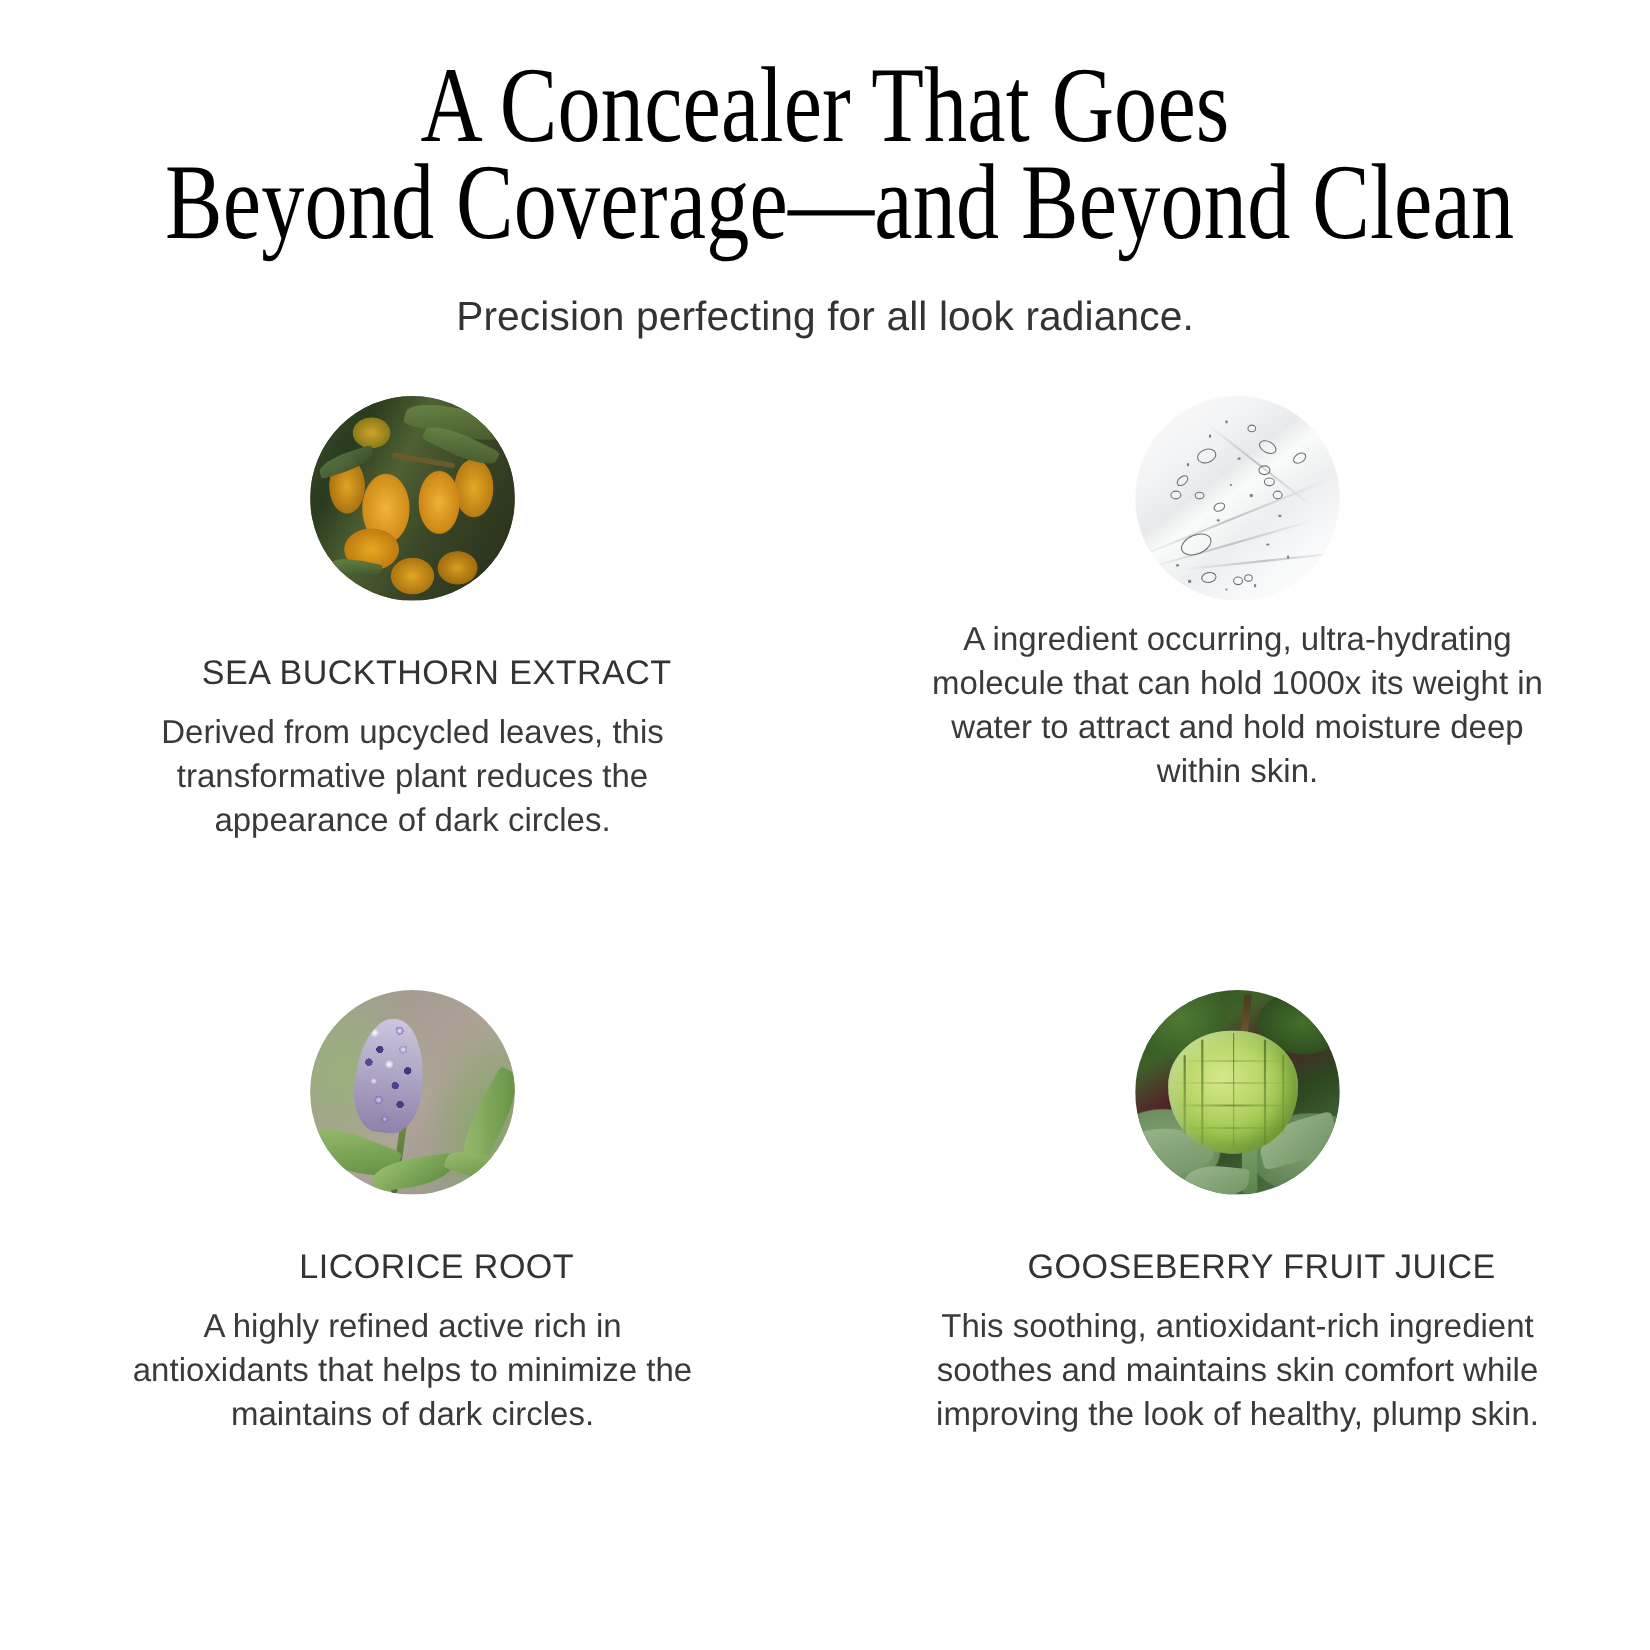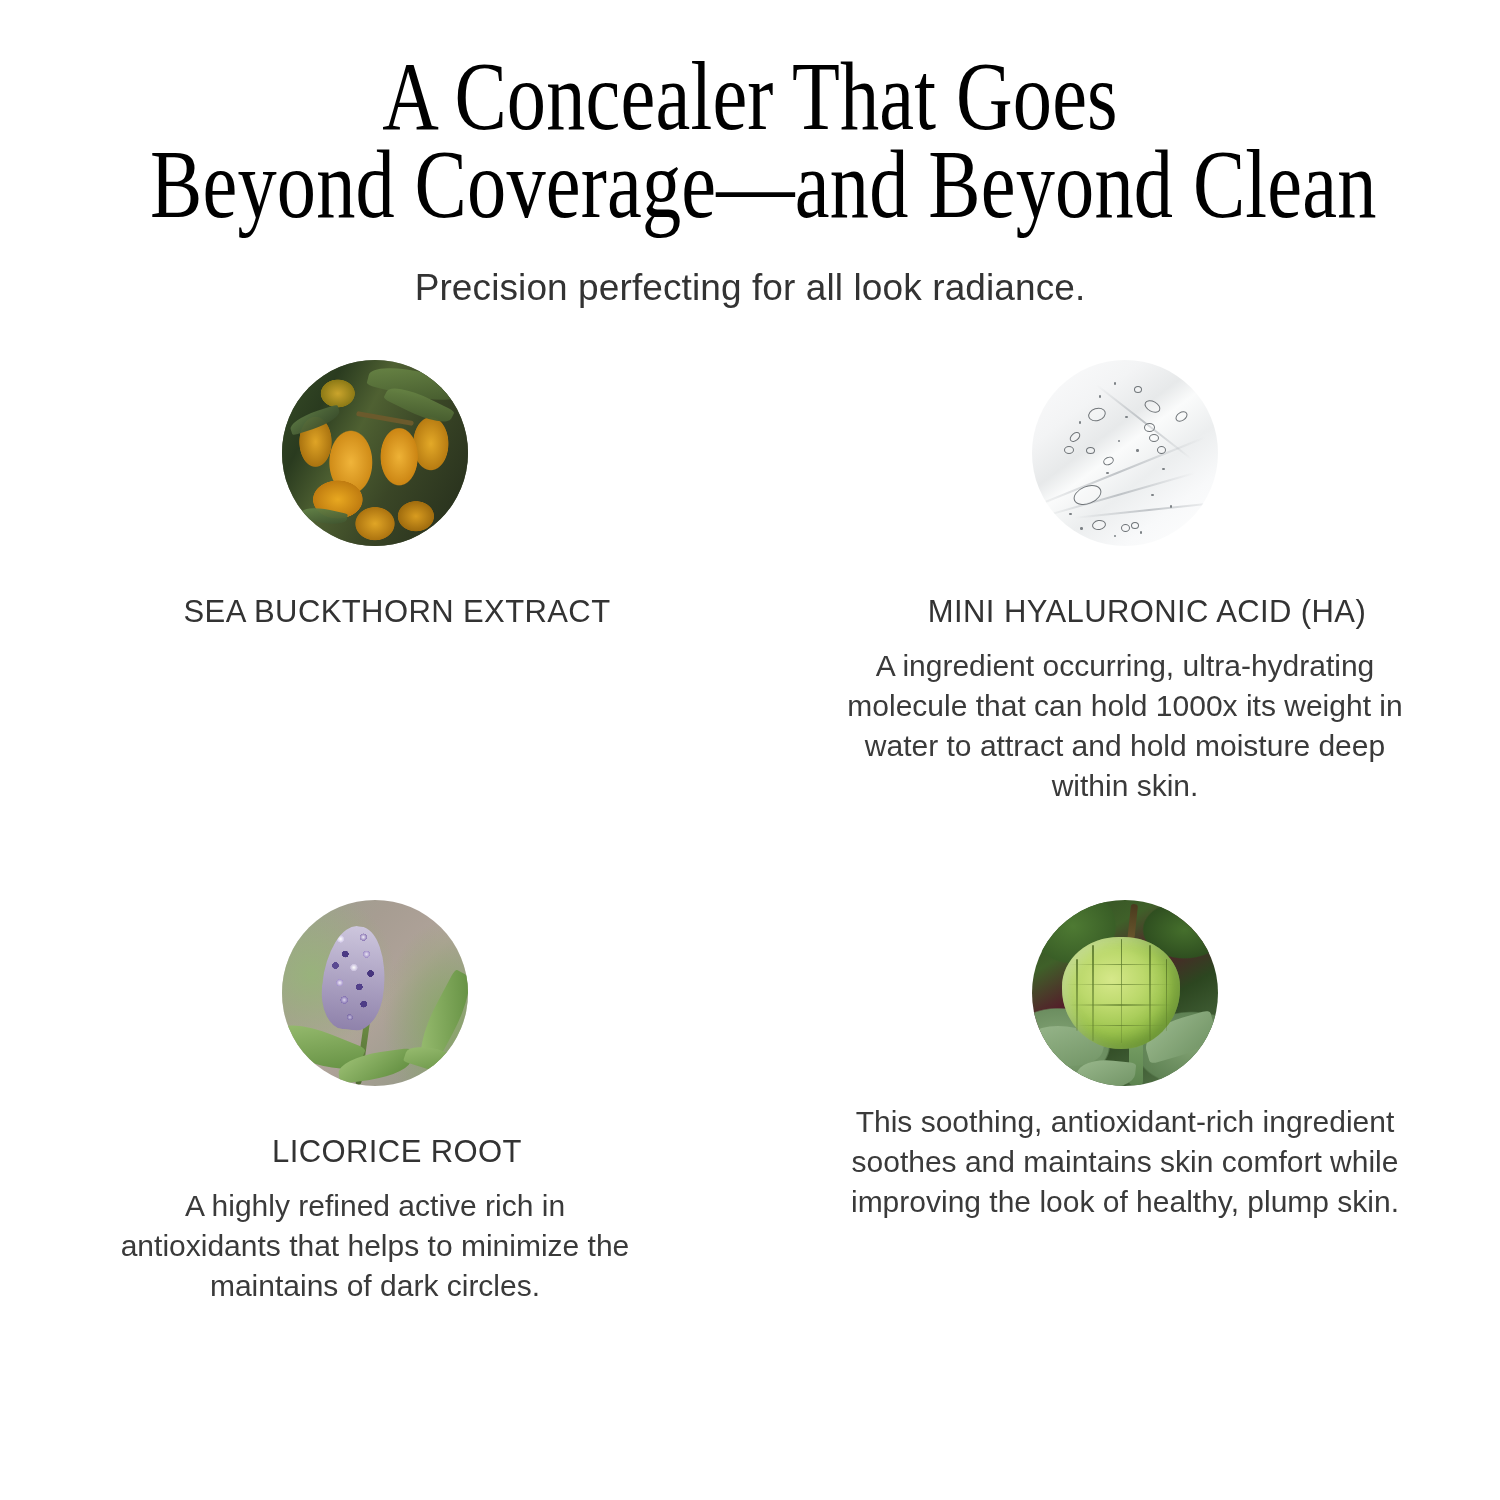--- a/index.html
+++ b/index.html
@@ -286,20 +286,21 @@
       <div class="thumb">
         <div class="art art-buckthorn">
           <div class="leaf a"></div>
           <div class="leaf b"></div>
           <div class="leaf c"></div>
           <div class="leaf d"></div>
           <div class="stem"></div>
         </div>
       </div>
       <div class="card-title">SEA BUCKTHORN EXTRACT</div>
+      <div class="card-body">Derived from upcycled leaves, this transformative plant reduces the appearance of dark circles.</div>
     </div>
 
     <div class="cell wide">
       <div class="thumb">
         <div class="art art-gel">
           <div class="fold f1"></div>
           <div class="fold f2"></div>
           <div class="fold f3"></div>
           <div class="fold f4"></div>
           <div class="bub" style="left:30%;top:26%;width:16px;height:11px;transform:rotate(-18deg);"></div>
@@ -326,21 +327,20 @@
           <div class="dot" style="left:40%;top:60%;"></div>
           <div class="dot" style="left:70%;top:58%;"></div>
           <div class="dot" style="left:64%;top:72%;"></div>
           <div class="dot" style="left:74%;top:78%;"></div>
           <div class="dot" style="left:20%;top:82%;"></div>
           <div class="dot" style="left:26%;top:90%;"></div>
           <div class="dot" style="left:44%;top:94%;"></div>
           <div class="dot" style="left:58%;top:92%;"></div>
         </div>
       </div>
-      <div class="card-title">MINI HYALURONIC ACID (HA)</div>
       <div class="card-body">A ingredient occurring, ultra-hydrating molecule that can hold 1000x its weight in water to attract and hold moisture deep within skin.</div>
     </div>
 
     <div class="cell">
       <div class="thumb">
         <div class="art art-licorice">
           <div class="fleaf c"></div>
           <div class="fstem"></div>
           <div class="spike"></div>
           <div class="fleaf a"></div>
@@ -366,17 +366,18 @@
             <div class="vein v" style="left:12%;height:72px;top:22px;"></div>
             <div class="vein v" style="left:88%;height:72px;top:22px;"></div>
             <div class="vein h" style="left:6%;width:88%;top:24%;"></div>
             <div class="vein h" style="left:4%;width:92%;top:42%;"></div>
             <div class="vein h" style="left:6%;width:88%;top:60%;"></div>
             <div class="vein h" style="left:12%;width:76%;top:78%;"></div>
           </div>
           <div class="gleaf c"></div>
         </div>
       </div>
+      <div class="card-title">GOOSEBERRY FRUIT JUICE</div>
       <div class="card-body">This soothing, antioxidant-rich ingredient soothes and maintains skin comfort while improving the look of healthy, plump skin.</div>
     </div>
 
   </div>
 </div>
 
 </body></html>

